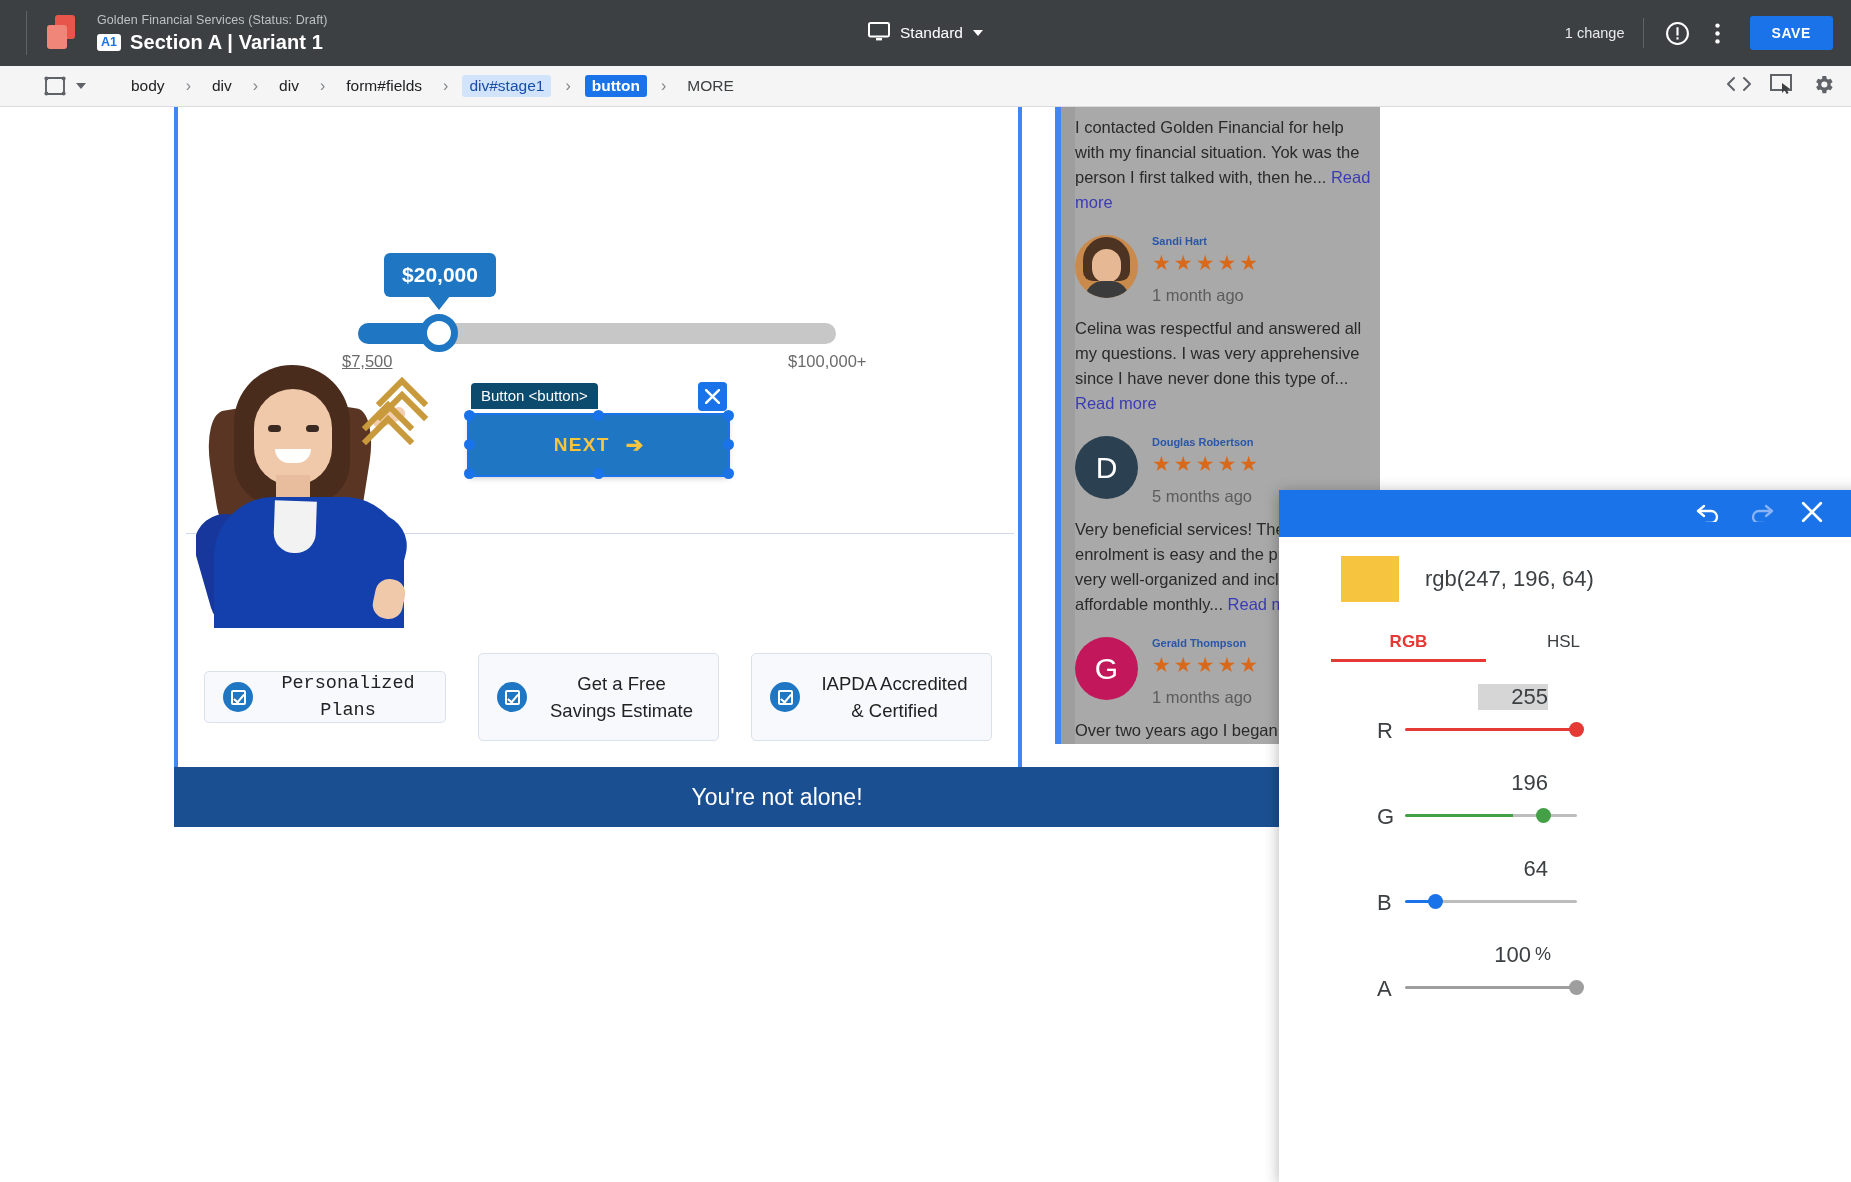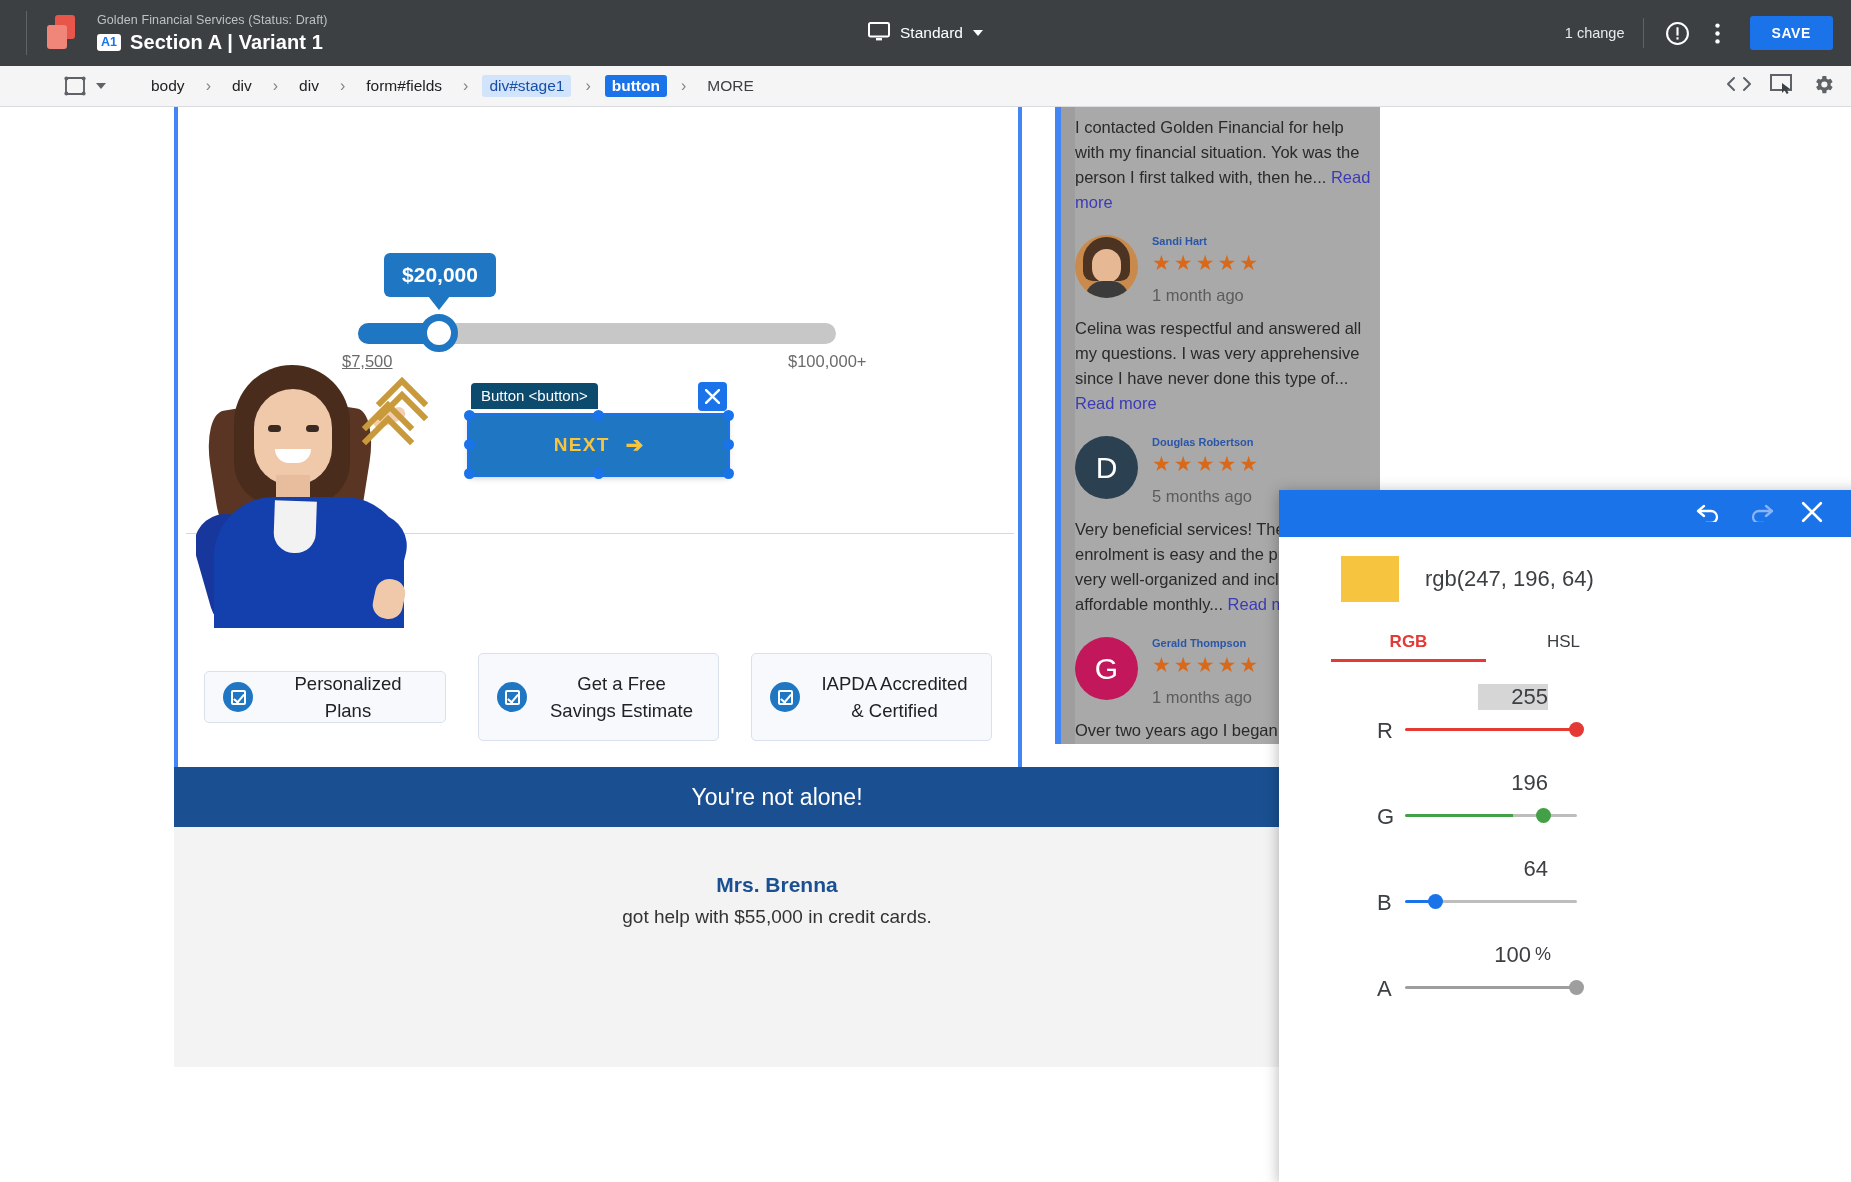--- a/index.html
+++ b/index.html
@@ -48,21 +48,21 @@
   .save-btn {
     background: #1a73e8; color: #ffffff; font-size: 14px; font-weight: bold;
     letter-spacing: .6px; padding: 9px 22px; border-radius: 3px; margin-left: 12px; border: none;
     font-family: "Liberation Sans", sans-serif; cursor: pointer;
   }
 
   
   .crumbbar {
     position: absolute; left: 0; top: 66px; width: 1851px; height: 41px;
     background: #f5f5f5; border-bottom: 1px solid #dadce0;
-    display: flex; align-items: center; padding-left: 20px;
+    display: flex; align-items: center;
   }
   .select-tool { display: flex; align-items: center; gap: 10px; margin-left: 44px; }
   .sel-icon { width: 22px; height: 20px; position: relative; }
   .caret-dn-grey { width: 0; height: 0; border-left: 5px solid transparent; border-right: 5px solid transparent; border-top: 6px solid #5f6368; }
   .crumbs { display: flex; align-items: center; margin-left: 38px; gap: 0px; }
   .crumb {
     font-size: 15.5px; color: #202124; padding: 2px 7px; border-radius: 3px;
     white-space: nowrap;
   }
   .crumb.hl-light { background: #d2e3fc; color: #174ea6; }
@@ -149,21 +149,21 @@
     border: 2px solid #1a73e8; pointer-events: none;
   }
   .handle { position: absolute; width: 11px; height: 11px; border-radius: 50%; background: #1a73e8; }
 
   
   .benefits { position: absolute; left: 186px; top: 533px; width: 824px; height: 130px; }
   .bcard {
     position: absolute; background: #f7f9fc; border: 1px solid #d9e1ec; border-radius: 5px;
     display: flex; align-items: center; gap: 16px; padding: 0 18px;
   }
-  .bcard.one   { left: 18px;  top: 31px; width: 242px; height: 52px; }
+  .bcard.one   { left: 18px;  top: 31px; width: 242px; height: 52px; font-family: Liberation Mono, monospace; }
   .bcard.two   { left: 292px; top: 13px; width: 241px; height: 88px; }
   .bcard.three { left: 565px; top: 13px; width: 241px; height: 88px; }
   .chk {
     min-width: 30px; width: 30px; height: 30px; border-radius: 50%; background: #1f77c4;
     display: flex; align-items: center; justify-content: center;
   }
   .chk-inner { width: 15px; height: 15px; border: 2px solid #ffffff; border-radius: 2px; position: relative; }
   .chk-inner::after {
     content: ""; position: absolute; left: 3.5px; top: 0px; width: 4px; height: 9px;
     border-right: 2px solid #ffffff; border-bottom: 2px solid #ffffff; transform: rotate(40deg);
@@ -437,24 +437,20 @@
           <span class="chk">
               <span class="chk-inner"></span>
             </span>
           <span class="bcard-label">IAPDA Accredited &amp; Certified</span>
         </div>
       </div>
 
       <div class="banner">
         <span class="banner-text">You're not alone!</span>
       </div>
-      <div class="testimonial">
-        <div class="t-name">Mrs. Brenna</div>
-        <div class="t-body">got help with $55,000 in credit cards.</div>
-      </div>
 
       <div class="reviews-wrap">
         <div class="rev-rail"></div>
         <div class="rev-gutter"></div>
         <div class="rev-content">
 
           <div class="rev-para rev-text" style="margin-top:8px;">
             <span>I contacted Golden Financial for help with my financial situation. Yok was the person I first talked with, then he...</span>
             <span class="rev-link">Read more</span>
           </div>

